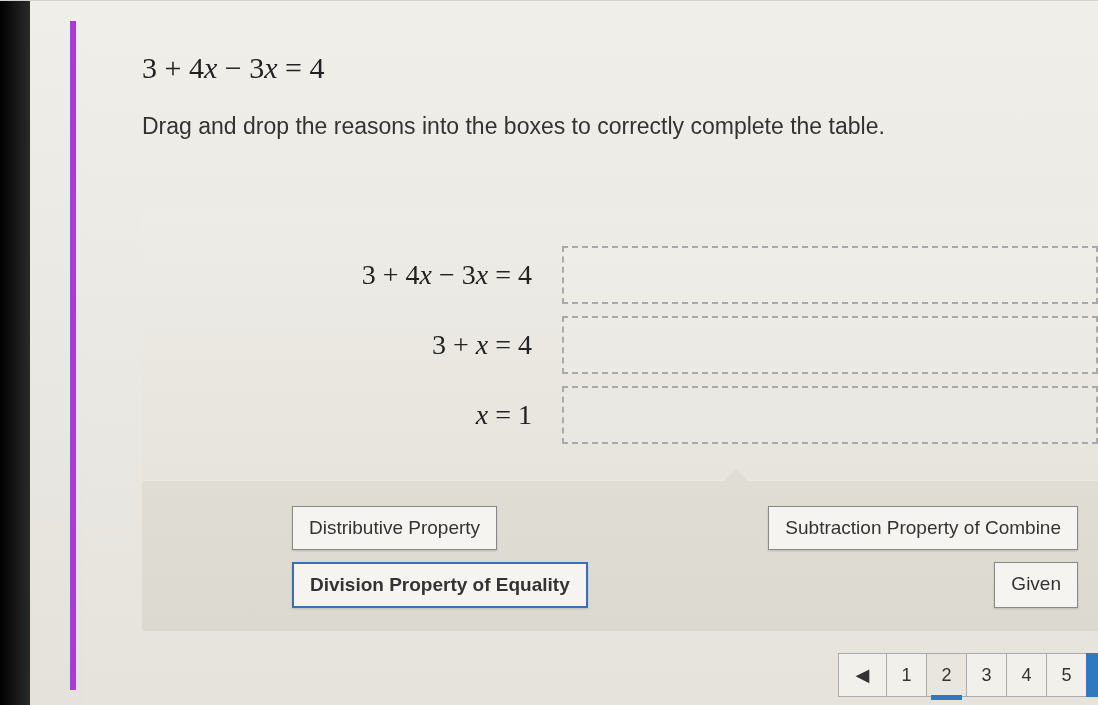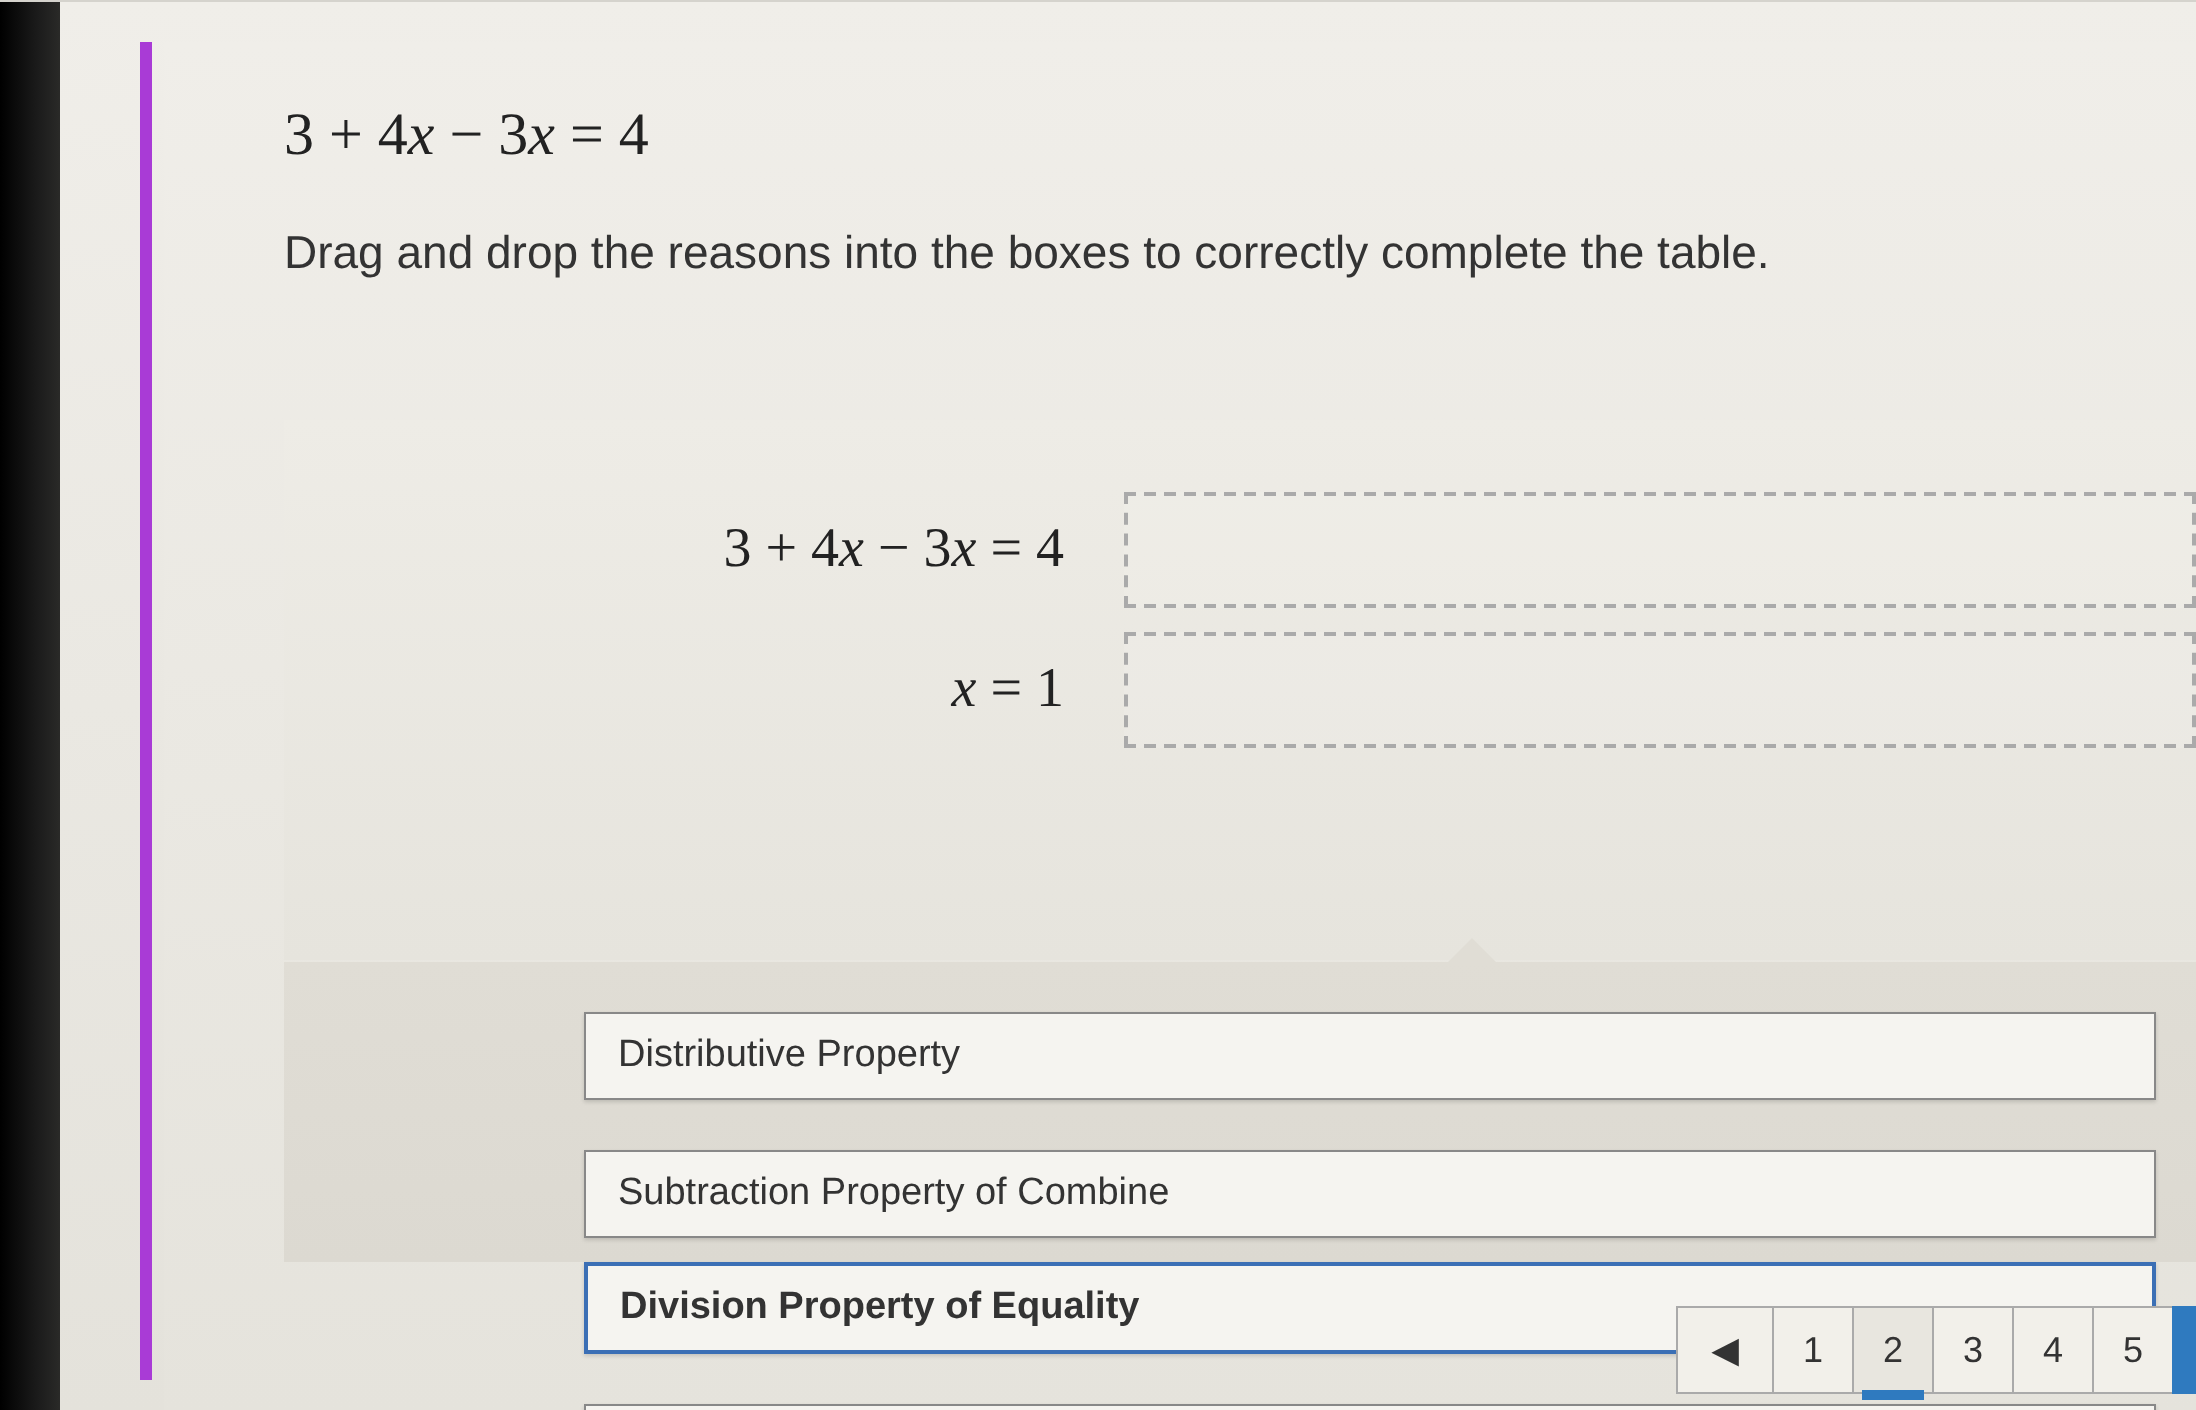--- a/index.html
+++ b/index.html
@@ -96,25 +96,24 @@
     position: absolute;
     top: -12px;
     left: 580px;
     width: 0; height: 0;
     border-left: 14px solid transparent;
     border-right: 14px solid transparent;
     border-bottom: 14px solid #e0ddd5;
   }
   .tiles-row {
     display: flex;
-    justify-content: flex-start;
+    justify-content: space-between;
     gap: 25px;
     margin-bottom: 12px;
     padding-left: 130px;
-    flex-direction: column;
   }
   .tile {
     border: 1px solid #888;
     background: #f5f4f0;
     padding: 10px 16px;
     font-size: 19px;
     color: #333;
     cursor: grab;
     box-shadow: 0 1px 2px rgba(0,0,0,0.15);
     white-space: nowrap;
@@ -182,38 +181,46 @@
         <div class="proof-row">
           <div class="step-col">
             <span>3 + 4</span><span class="ital">x</span><span> − 3</span><span class="ital">x</span><span> = 4</span>
           </div>
           <div class="reason-col">
             <div class="drop-zone"></div>
           </div>
         </div>
         <div class="proof-row">
           <div class="step-col">
+            <span>3 + </span><span class="ital">x</span><span> = 4</span>
+          </div>
+          <div class="reason-col">
+            <div class="drop-zone"></div>
+          </div>
+        </div>
+        <div class="proof-row">
+          <div class="step-col">
             <span></span><span class="ital">x</span><span> = 1</span>
           </div>
           <div class="reason-col">
             <div class="drop-zone"></div>
           </div>
         </div>
       </div>
     </div>
 
     <div class="tiles-area">
       <div class="tile-triangle"></div>
       <div class="tiles-row">
         <div class="tile">Distributive Property</div>
         <div class="tile">Subtraction Property of Combine</div>
       </div>
       <div class="tiles-row">
         <div class="tile selected">Division Property of Equality</div>
-        <div class="tile">Drag</div>
+        <div class="tile">Given</div>
       </div>
     </div>
 
     <div class="pager">
       <div class="pager-btn prev">
         <span>◀</span>
       </div>
       <div class="pager-btn">1</div>
       <div class="pager-btn active">2</div>
       <div class="pager-btn">3</div>

